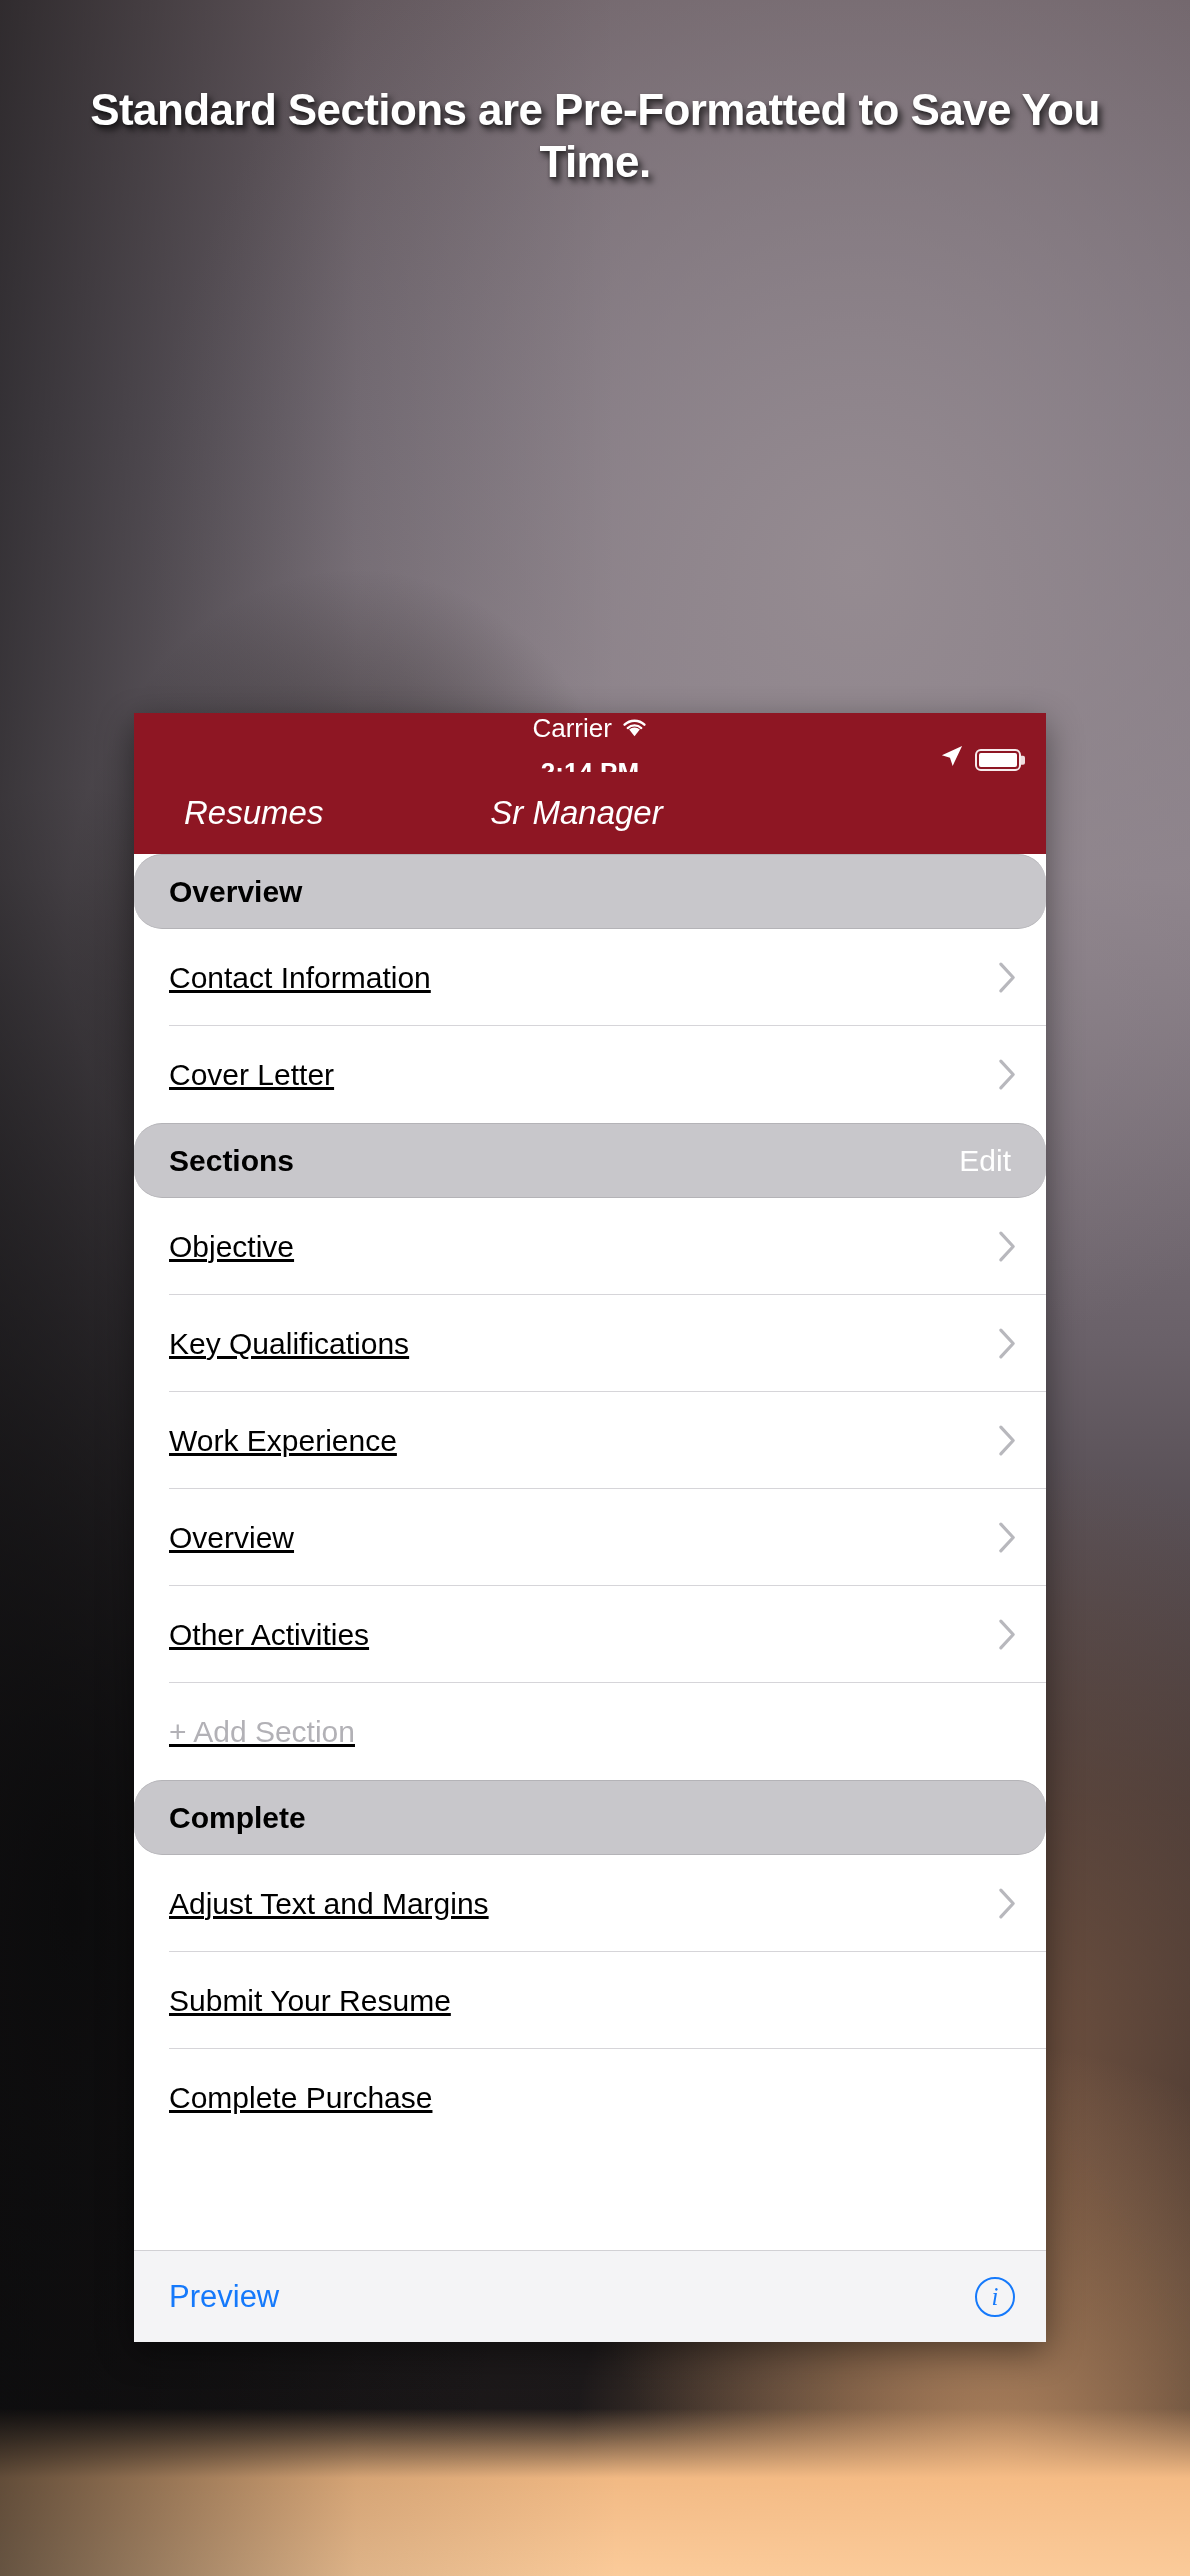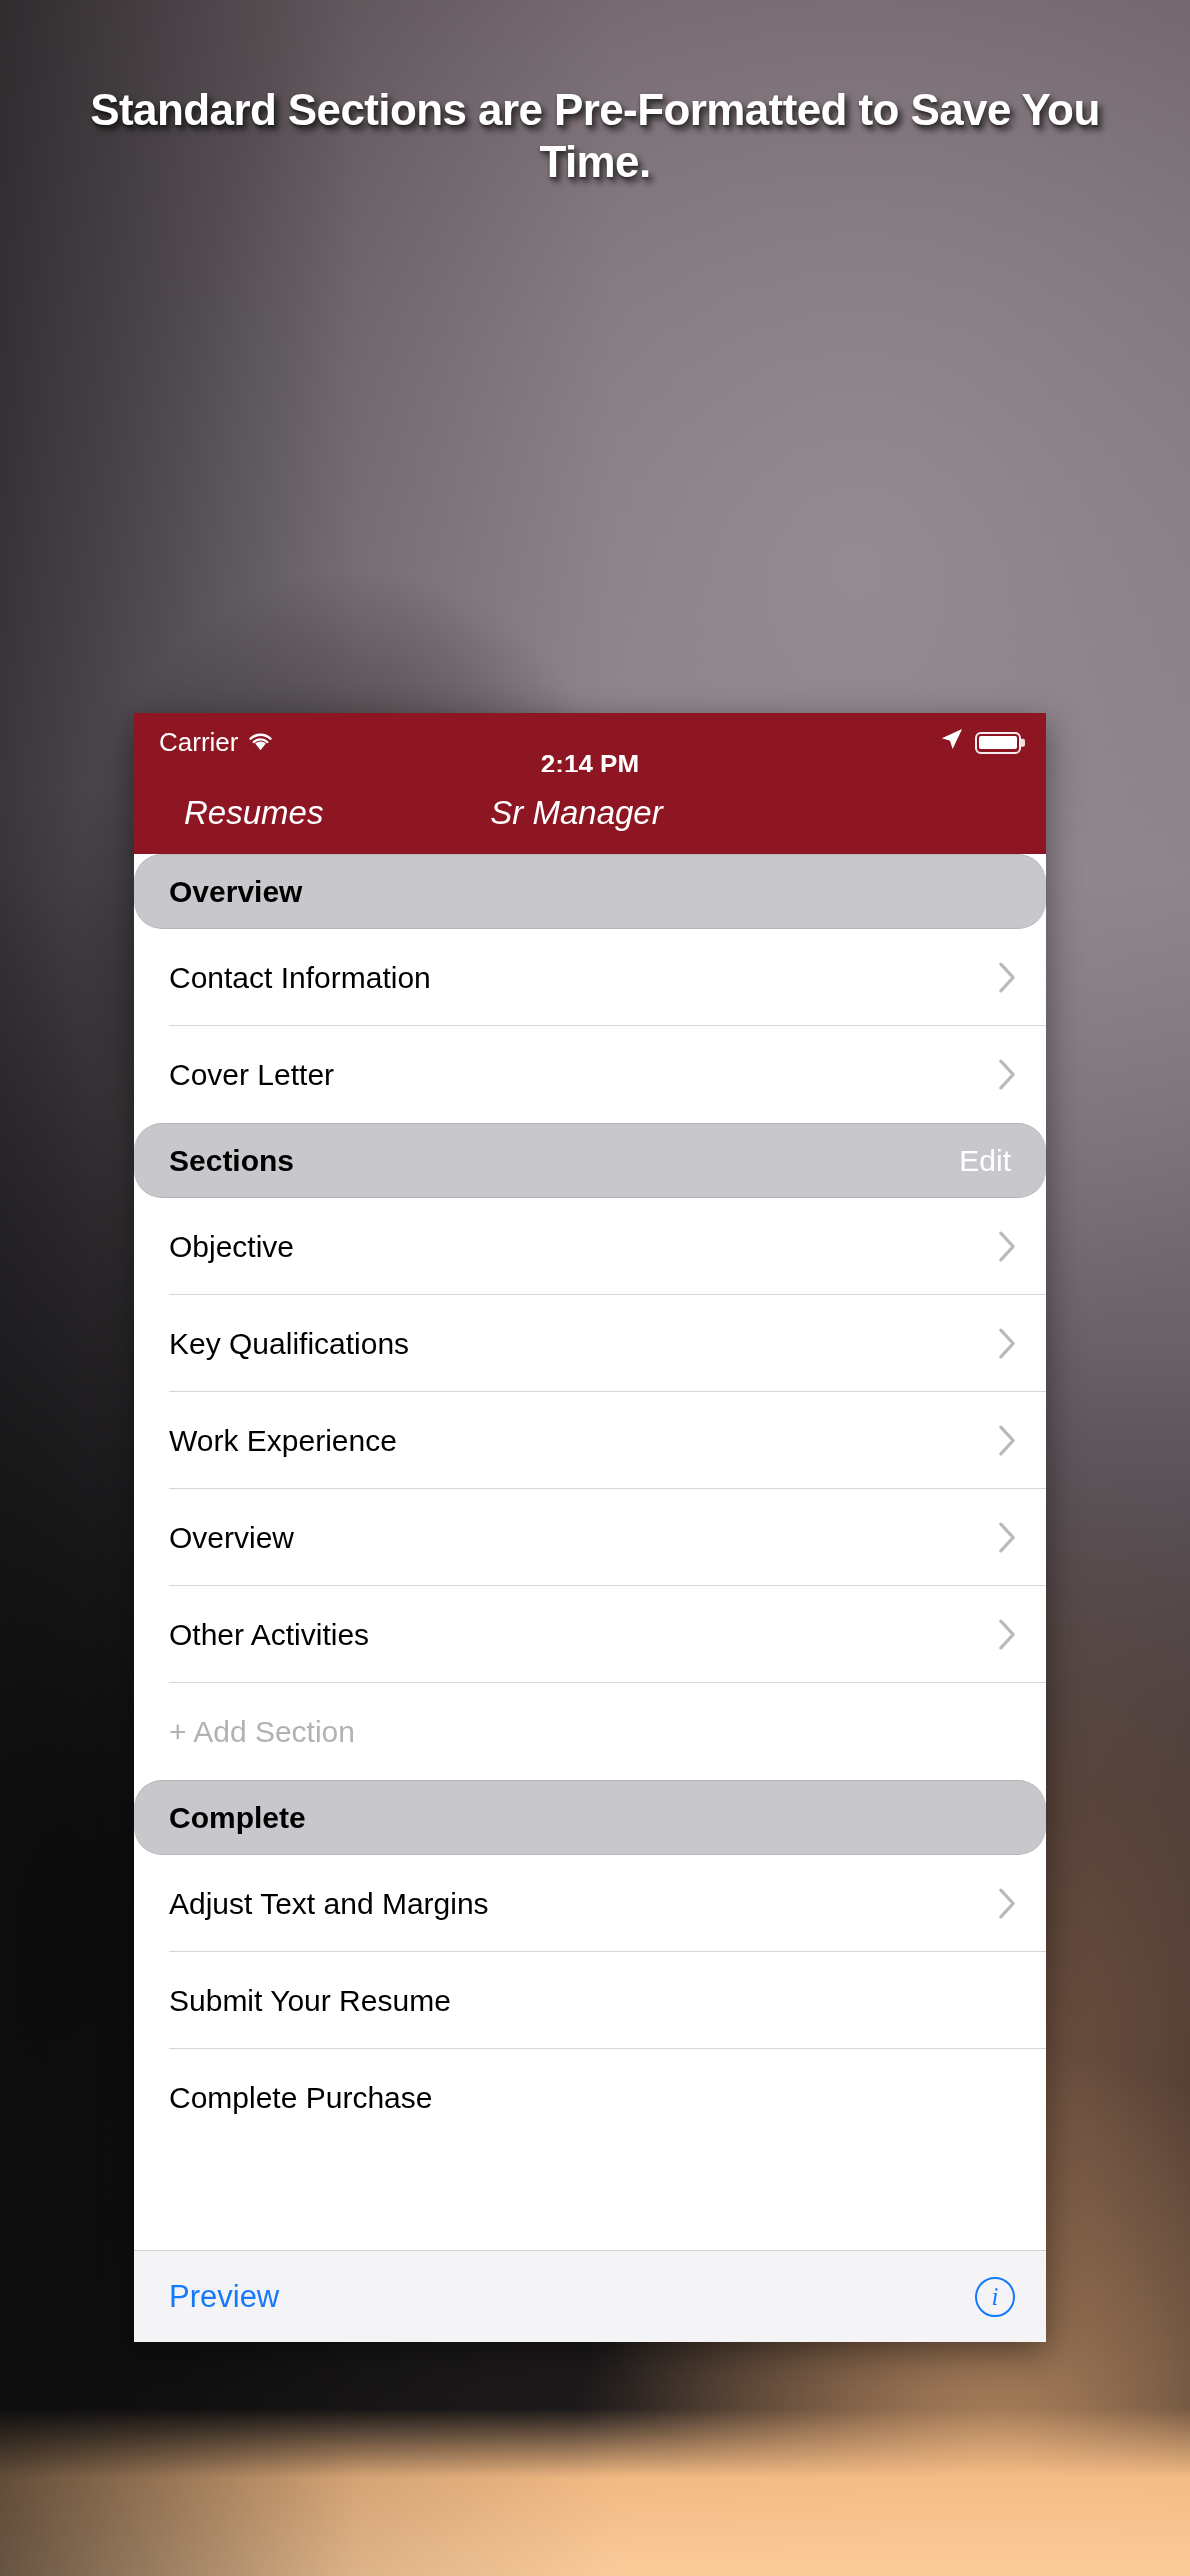--- a/index.html
+++ b/index.html
@@ -66,20 +66,21 @@
 
   
   .statusbar {
     height:59px;
     background:#8E1623;
     color:#ffffff;
     display:flex; align-items:center;
     padding:0 25px;
     font-size:26px;
     position:relative;
+    flex-direction:column;
   }
   .sb-left { display:flex; align-items:center; gap:8.6px; }
   .sb-center {
     position:absolute; left:0; right:0;
     text-align:center;
     font-size:26px; font-weight:bold;
     pointer-events:none;
     margin-top:44px;
   }
   .sb-right {
@@ -159,21 +160,21 @@
     position:absolute; left:35px; right:0; bottom:0;
     height:1px; background:#d6d5d9;
   }
   .row .chev {
     margin-left:auto;
     color:#b8b8bd;
     display:flex; align-items:center;
   }
   .row.muted { color:#b2b1b6; }
 
-  .group { background:#14532d; }
+  .group { background:#14532d;text-decoration:underline; }
   .group .row:last-child .sep { display:none; }
 
   
   .toolbar {
     position:absolute; left:0; right:0; bottom:0;
     height:92px;
     background:#f4f4f6;
     border-top:1px solid #d2d1d5;
     display:flex; align-items:center;
     padding:0 31px 0 35px;

